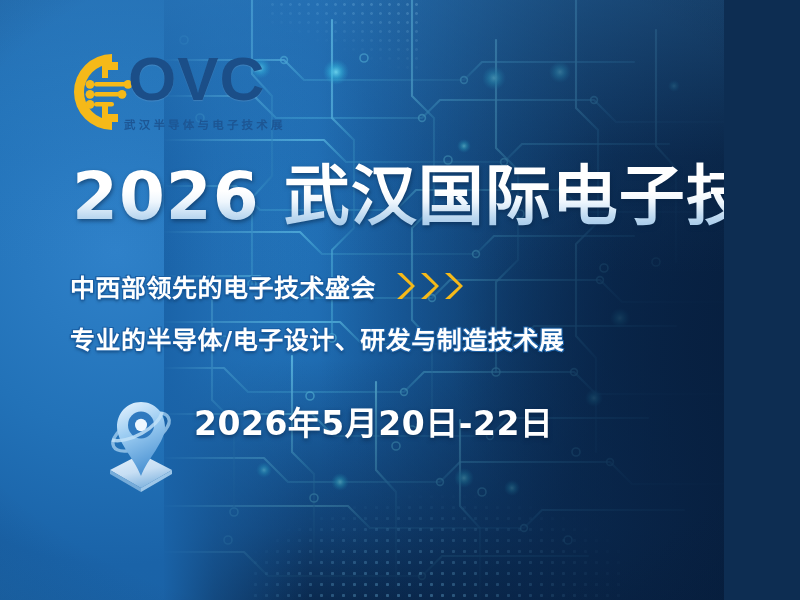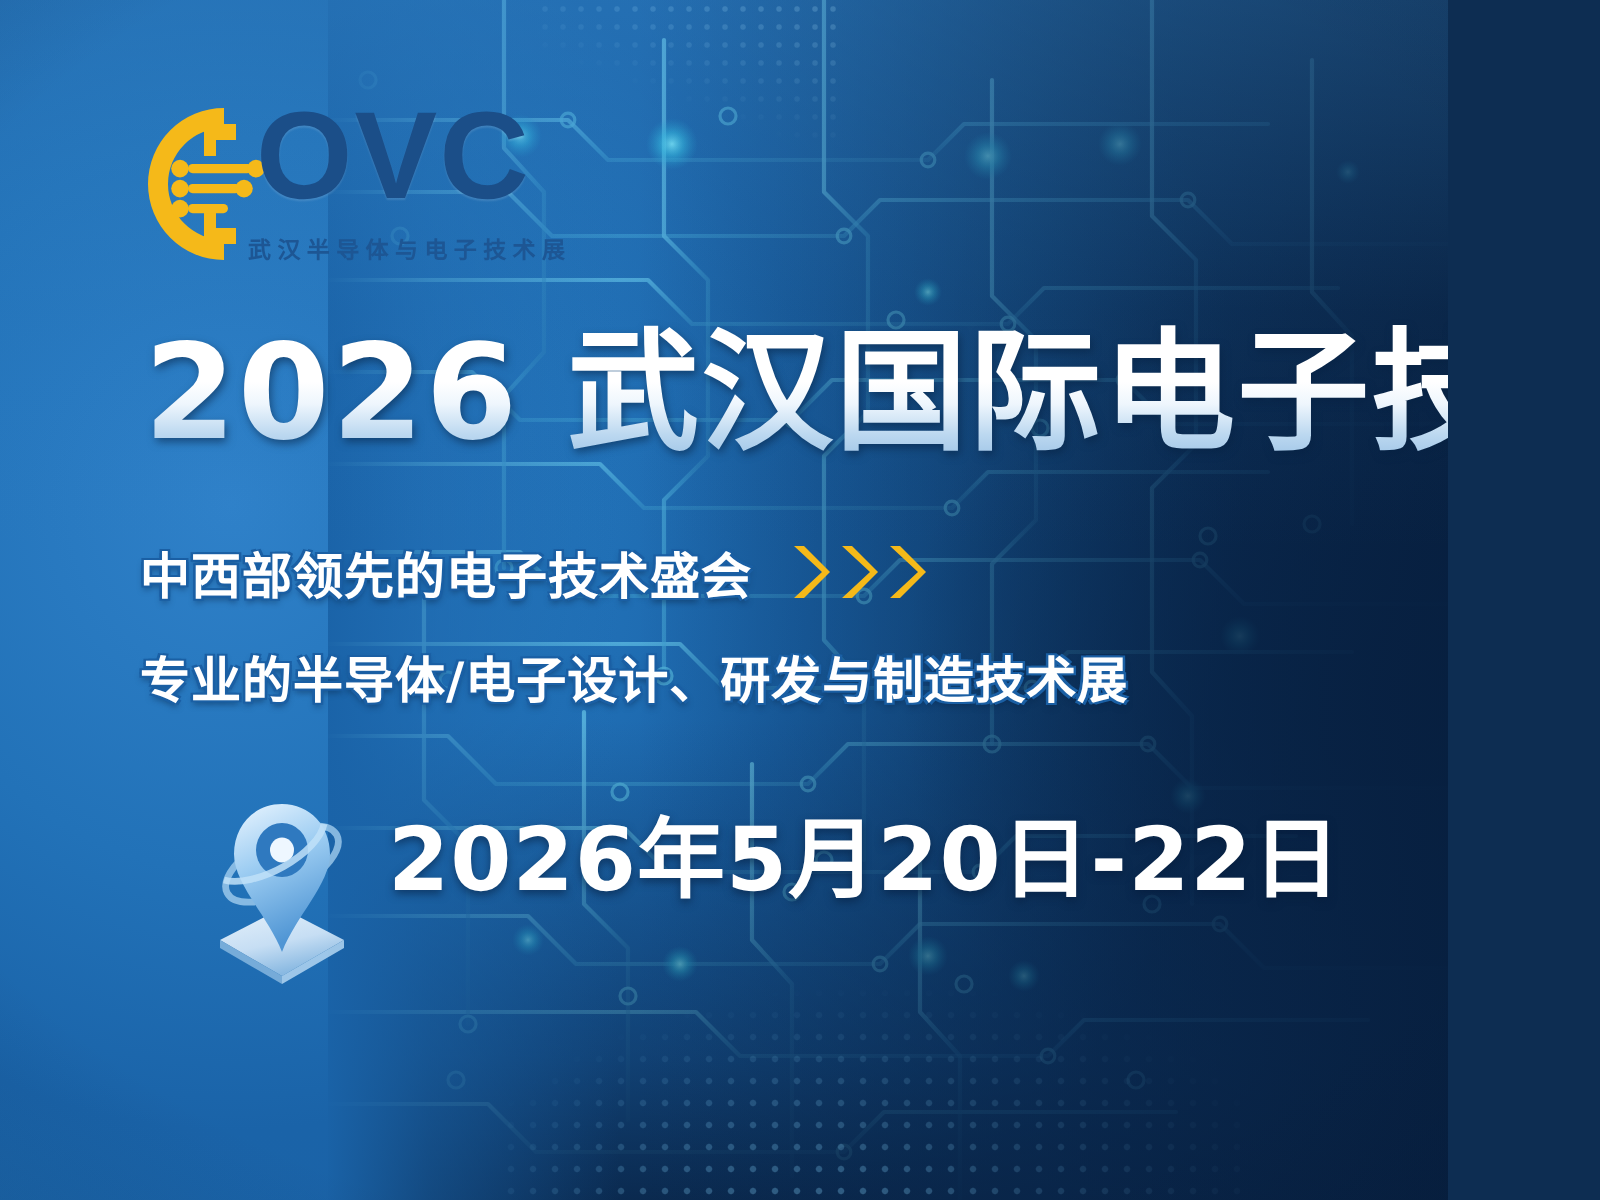--- a/index.html
+++ b/index.html
@@ -188,21 +188,21 @@
     top: 392px;
     display: flex;
     align-items: flex-start;
     gap: 16px;
   }
   .pin-icon { width: 74px; height: 98px; flex: none; margin-top: 4px; }
   .pin-icon svg { display:block; width:100%; height:100%; }
 
   .info-lines { padding-top: 10px; }
   .info-date, .info-venue {
-    font-size: 44px;
+    font-size: 33px;
     font-weight: bold;
     color: #ffffff;
     line-height: 1.32;
     white-space: nowrap;
     letter-spacing: 0.5px;
     font-family: "DejaVu Sans", "Liberation Sans", sans-serif;
     text-shadow: 0 2px 4px rgba(5,28,58,0.55);
   }
 </style>
 </head>

